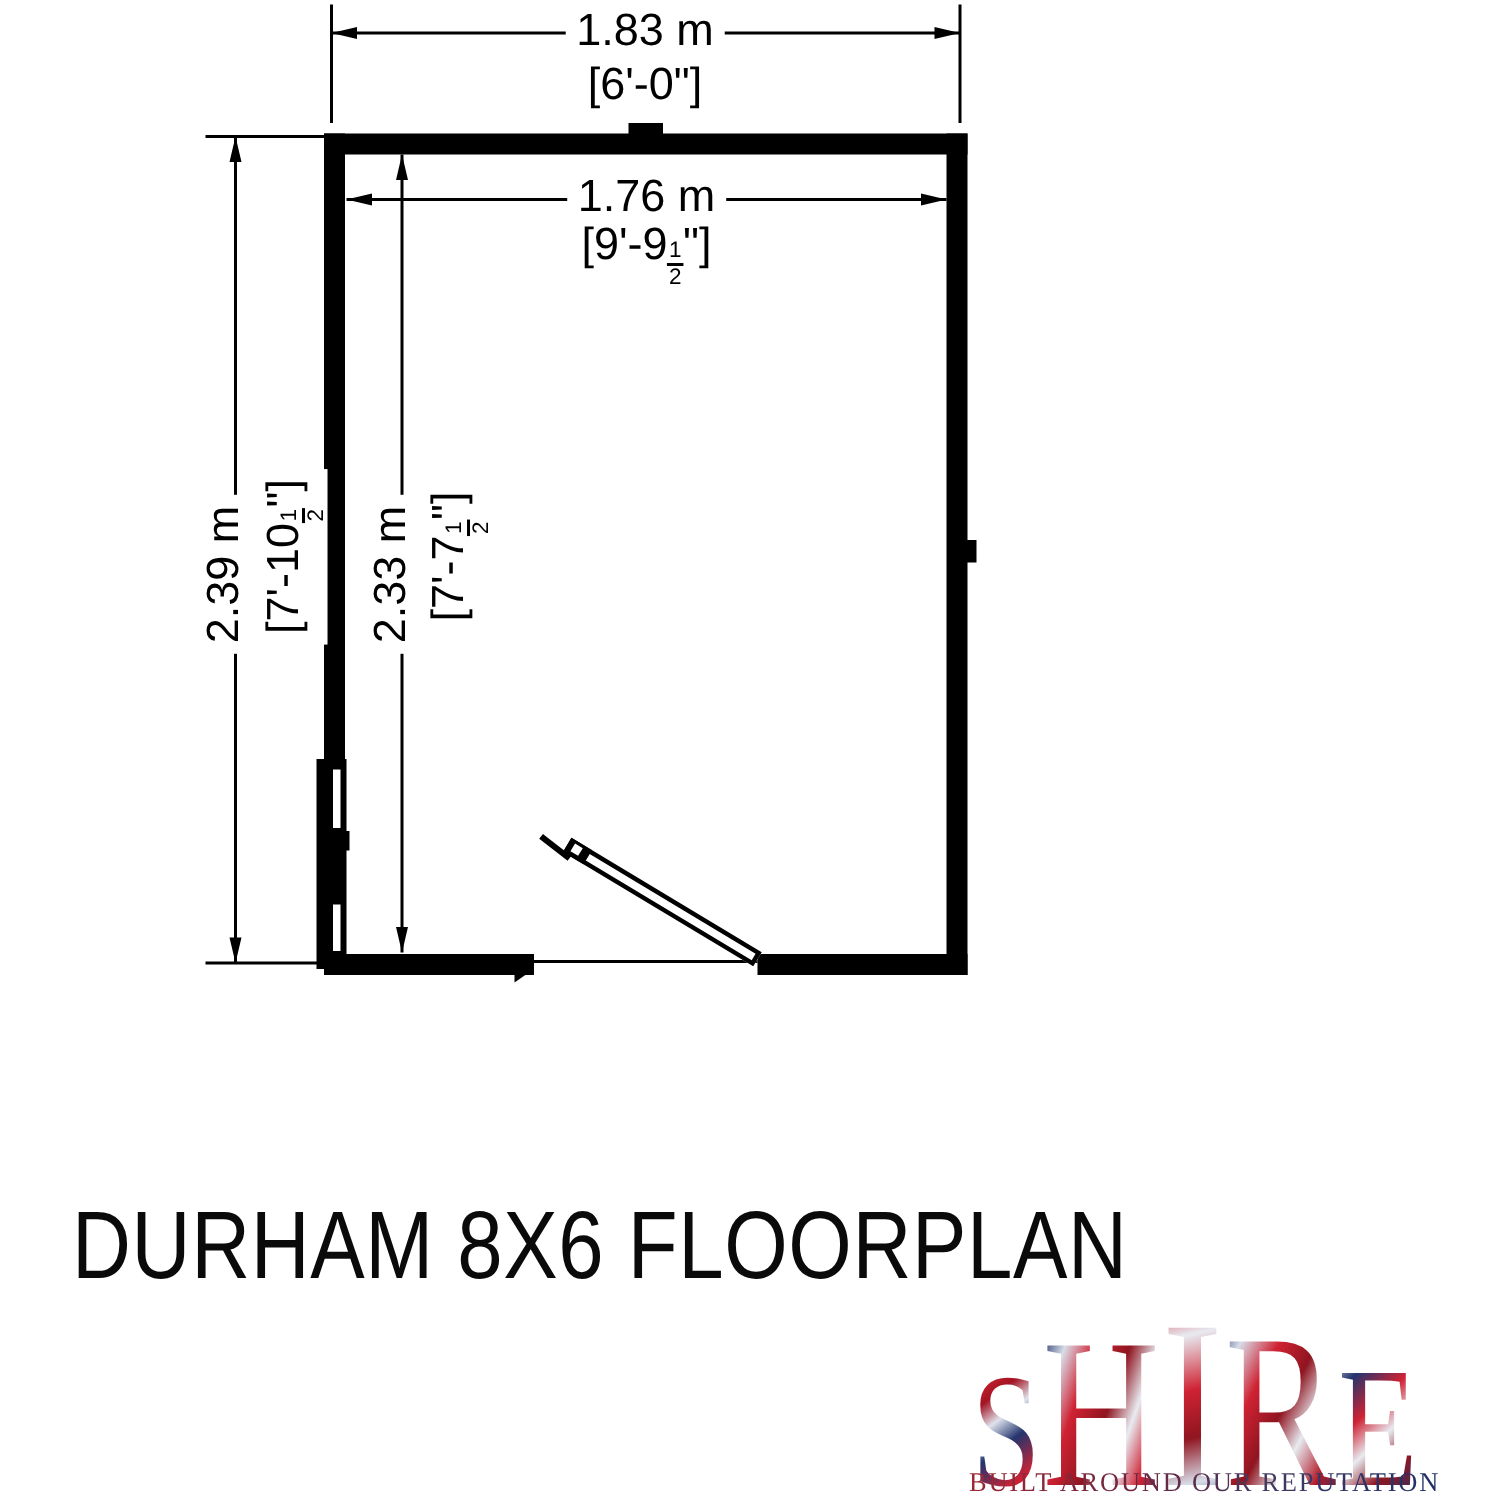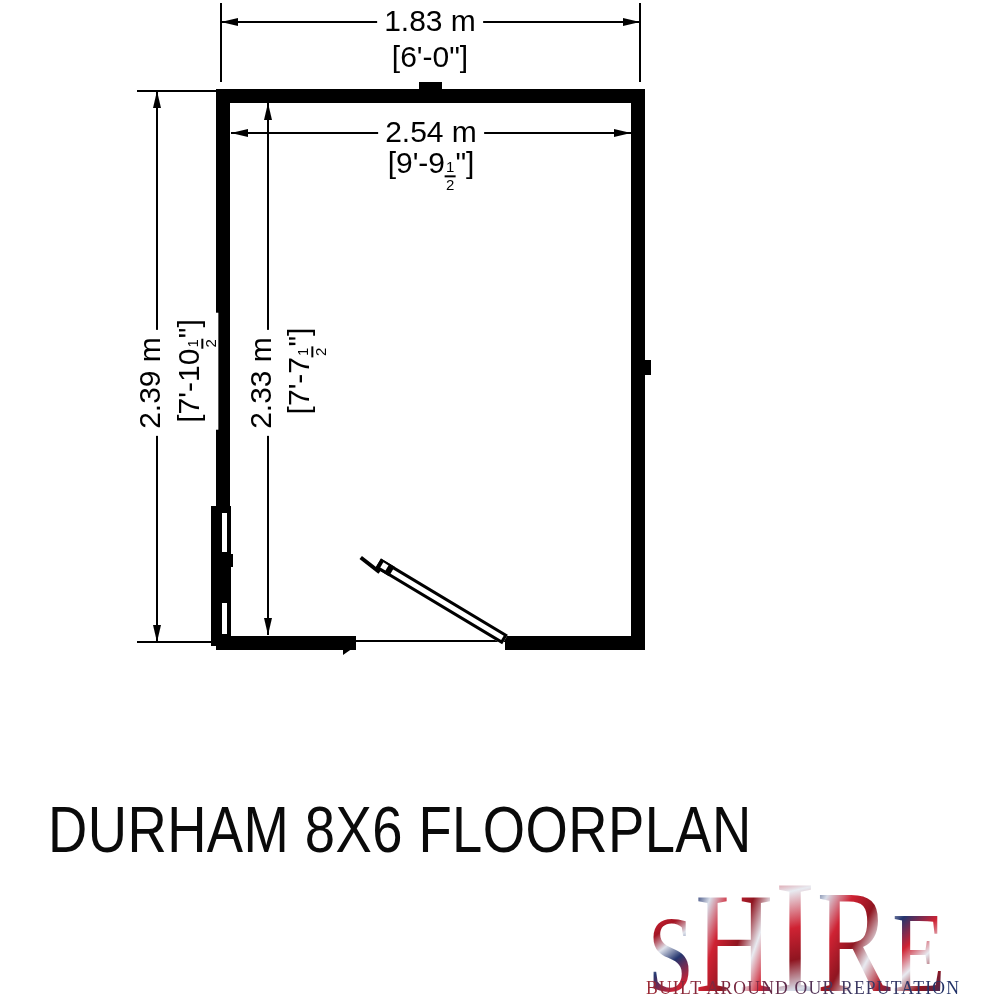--- a/index.html
+++ b/index.html
@@ -130,21 +130,21 @@
     <div class="arrow as" style="left:264px;top:618px;"></div>
 
     <div class="dim-label h" style="left:430px;top:21px;">
       <span>1.83 m</span>
     </div>
     <div class="dim-label h" style="left:430px;top:57px;">
       <span>[6'-0"]</span>
     </div>
 
     <div class="dim-label h" style="left:431px;top:132px;">
-      <span>2.54 m</span>
+      <span>1.76 m</span>
     </div>
     <div class="dim-label h" style="left:431px;top:170px;">
       <span>[9'-9</span><span class="frac">
           <span class="fn">1</span>
           <span class="fd">2</span>
         </span><span>"]</span>
     </div>
 
     <div class="dim-label v" style="left:150px;top:383px;">
       <span>2.39 m</span>

